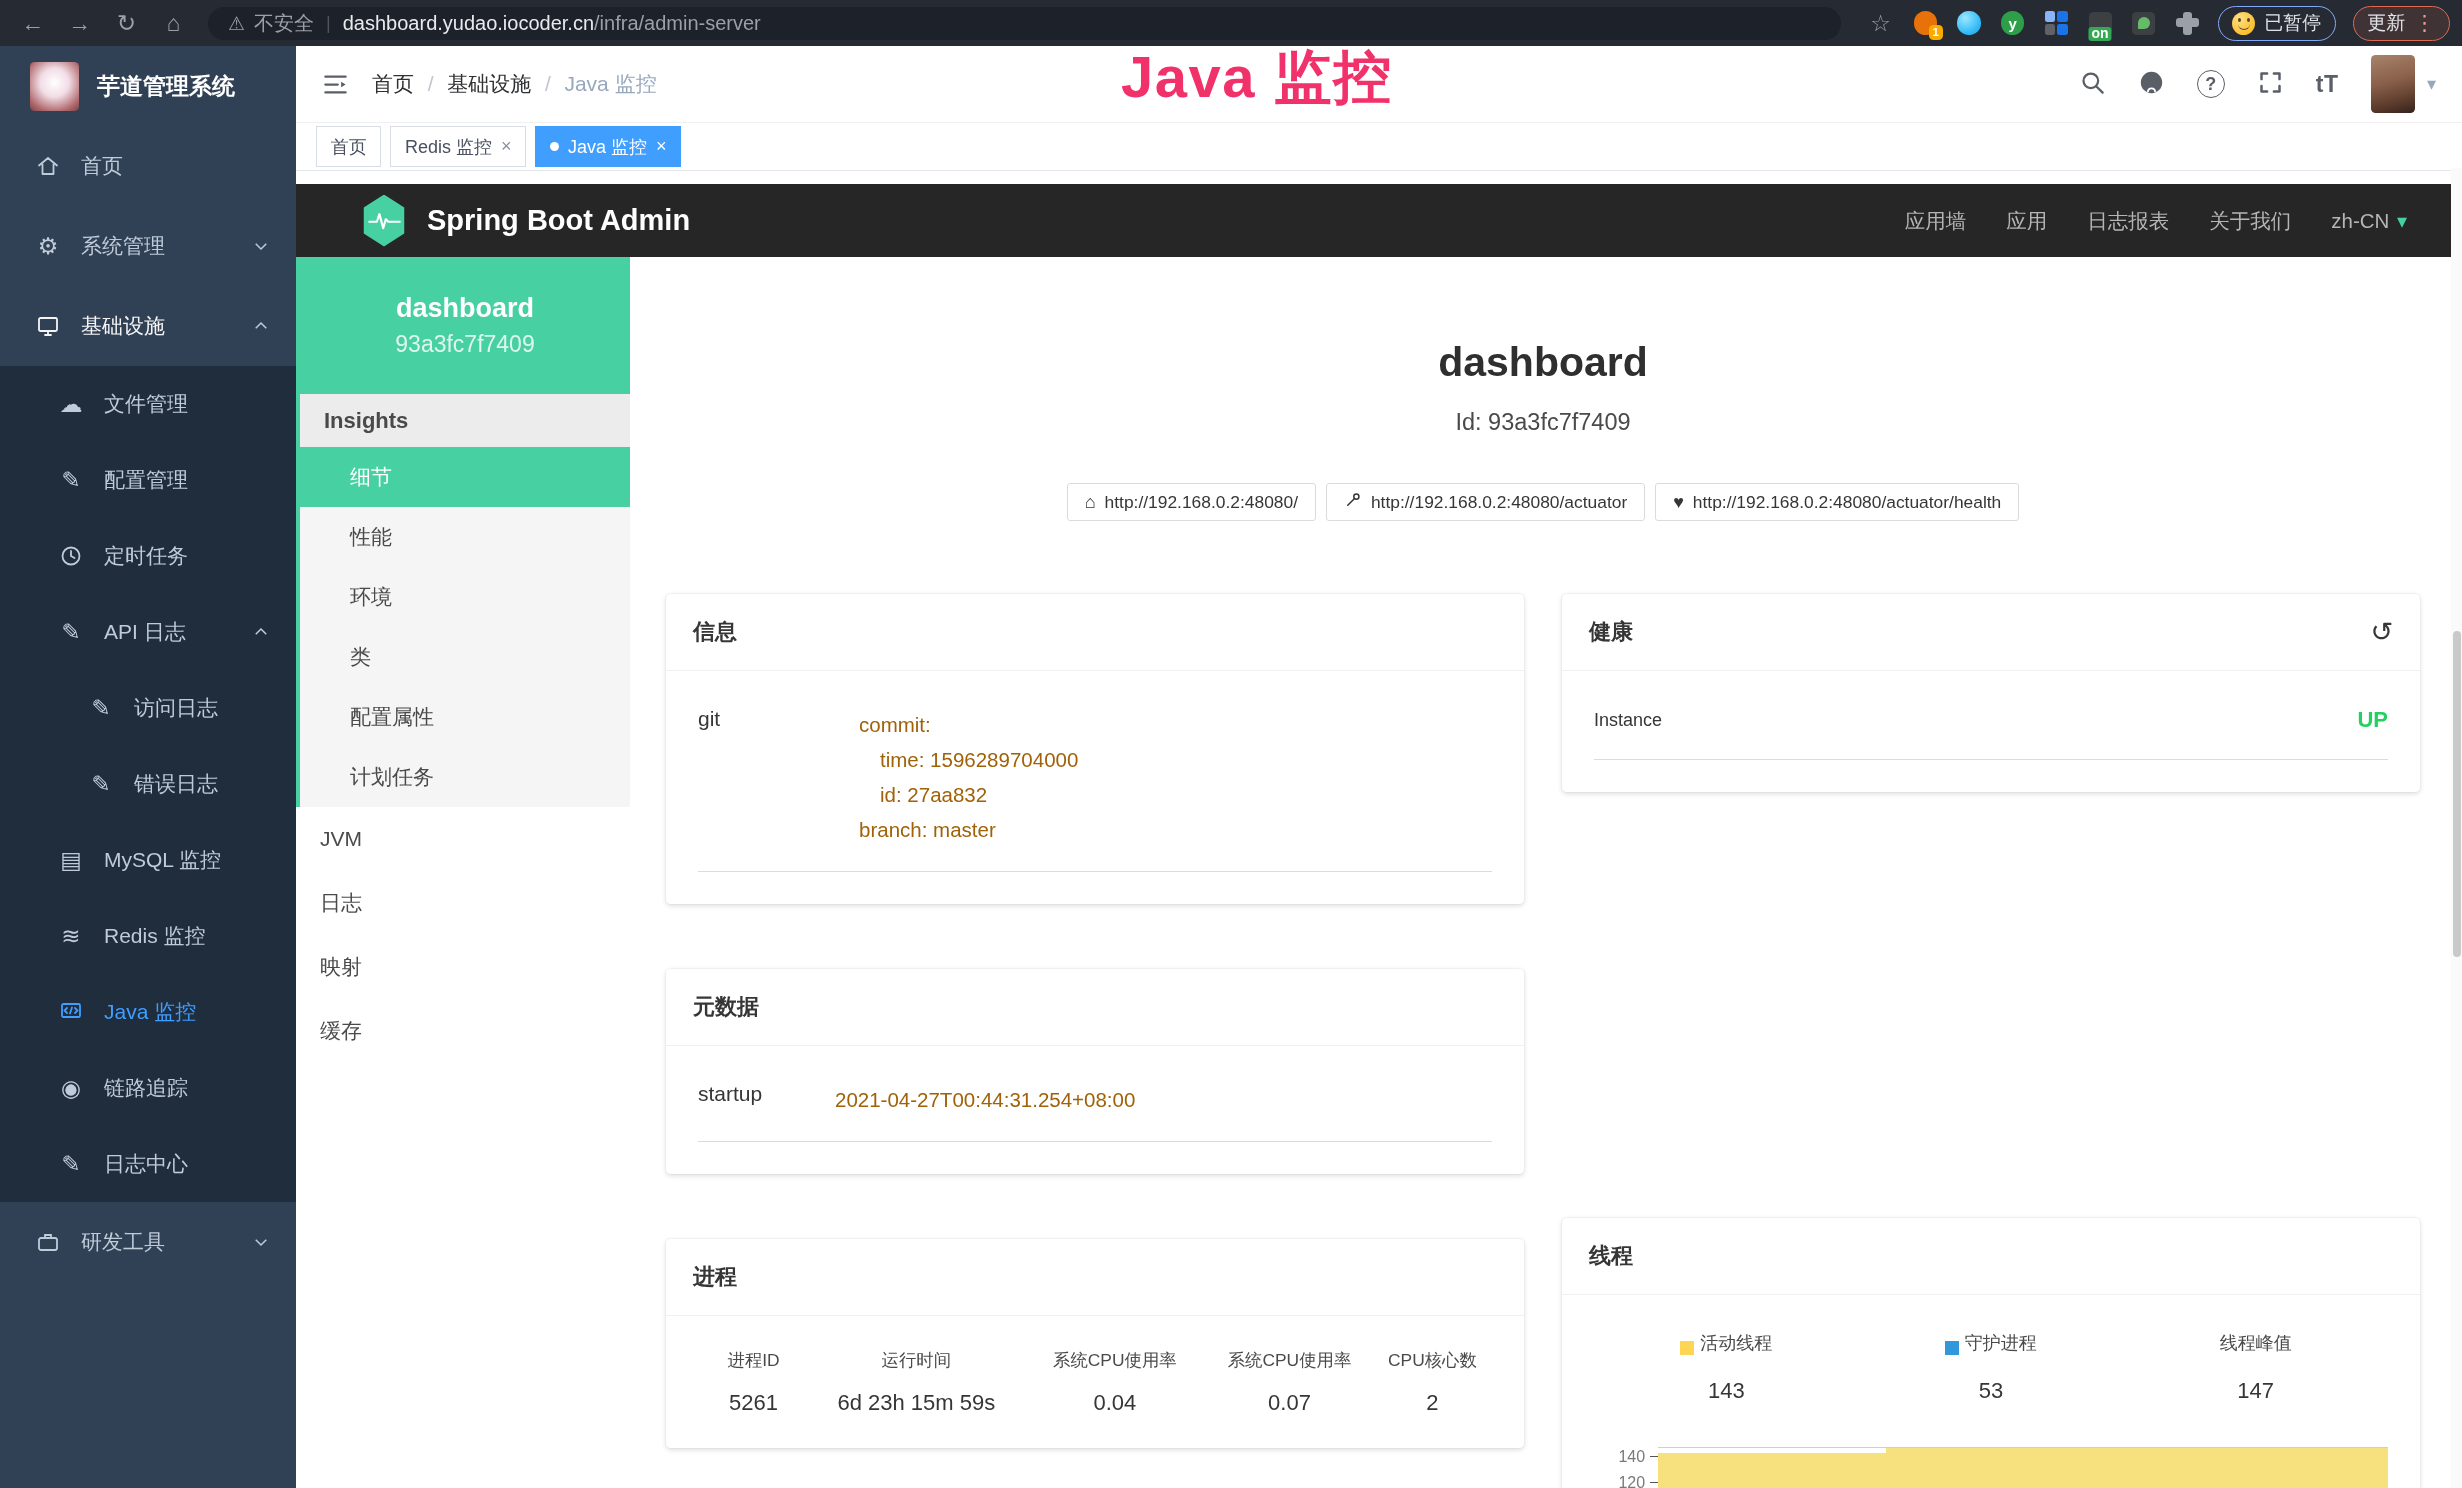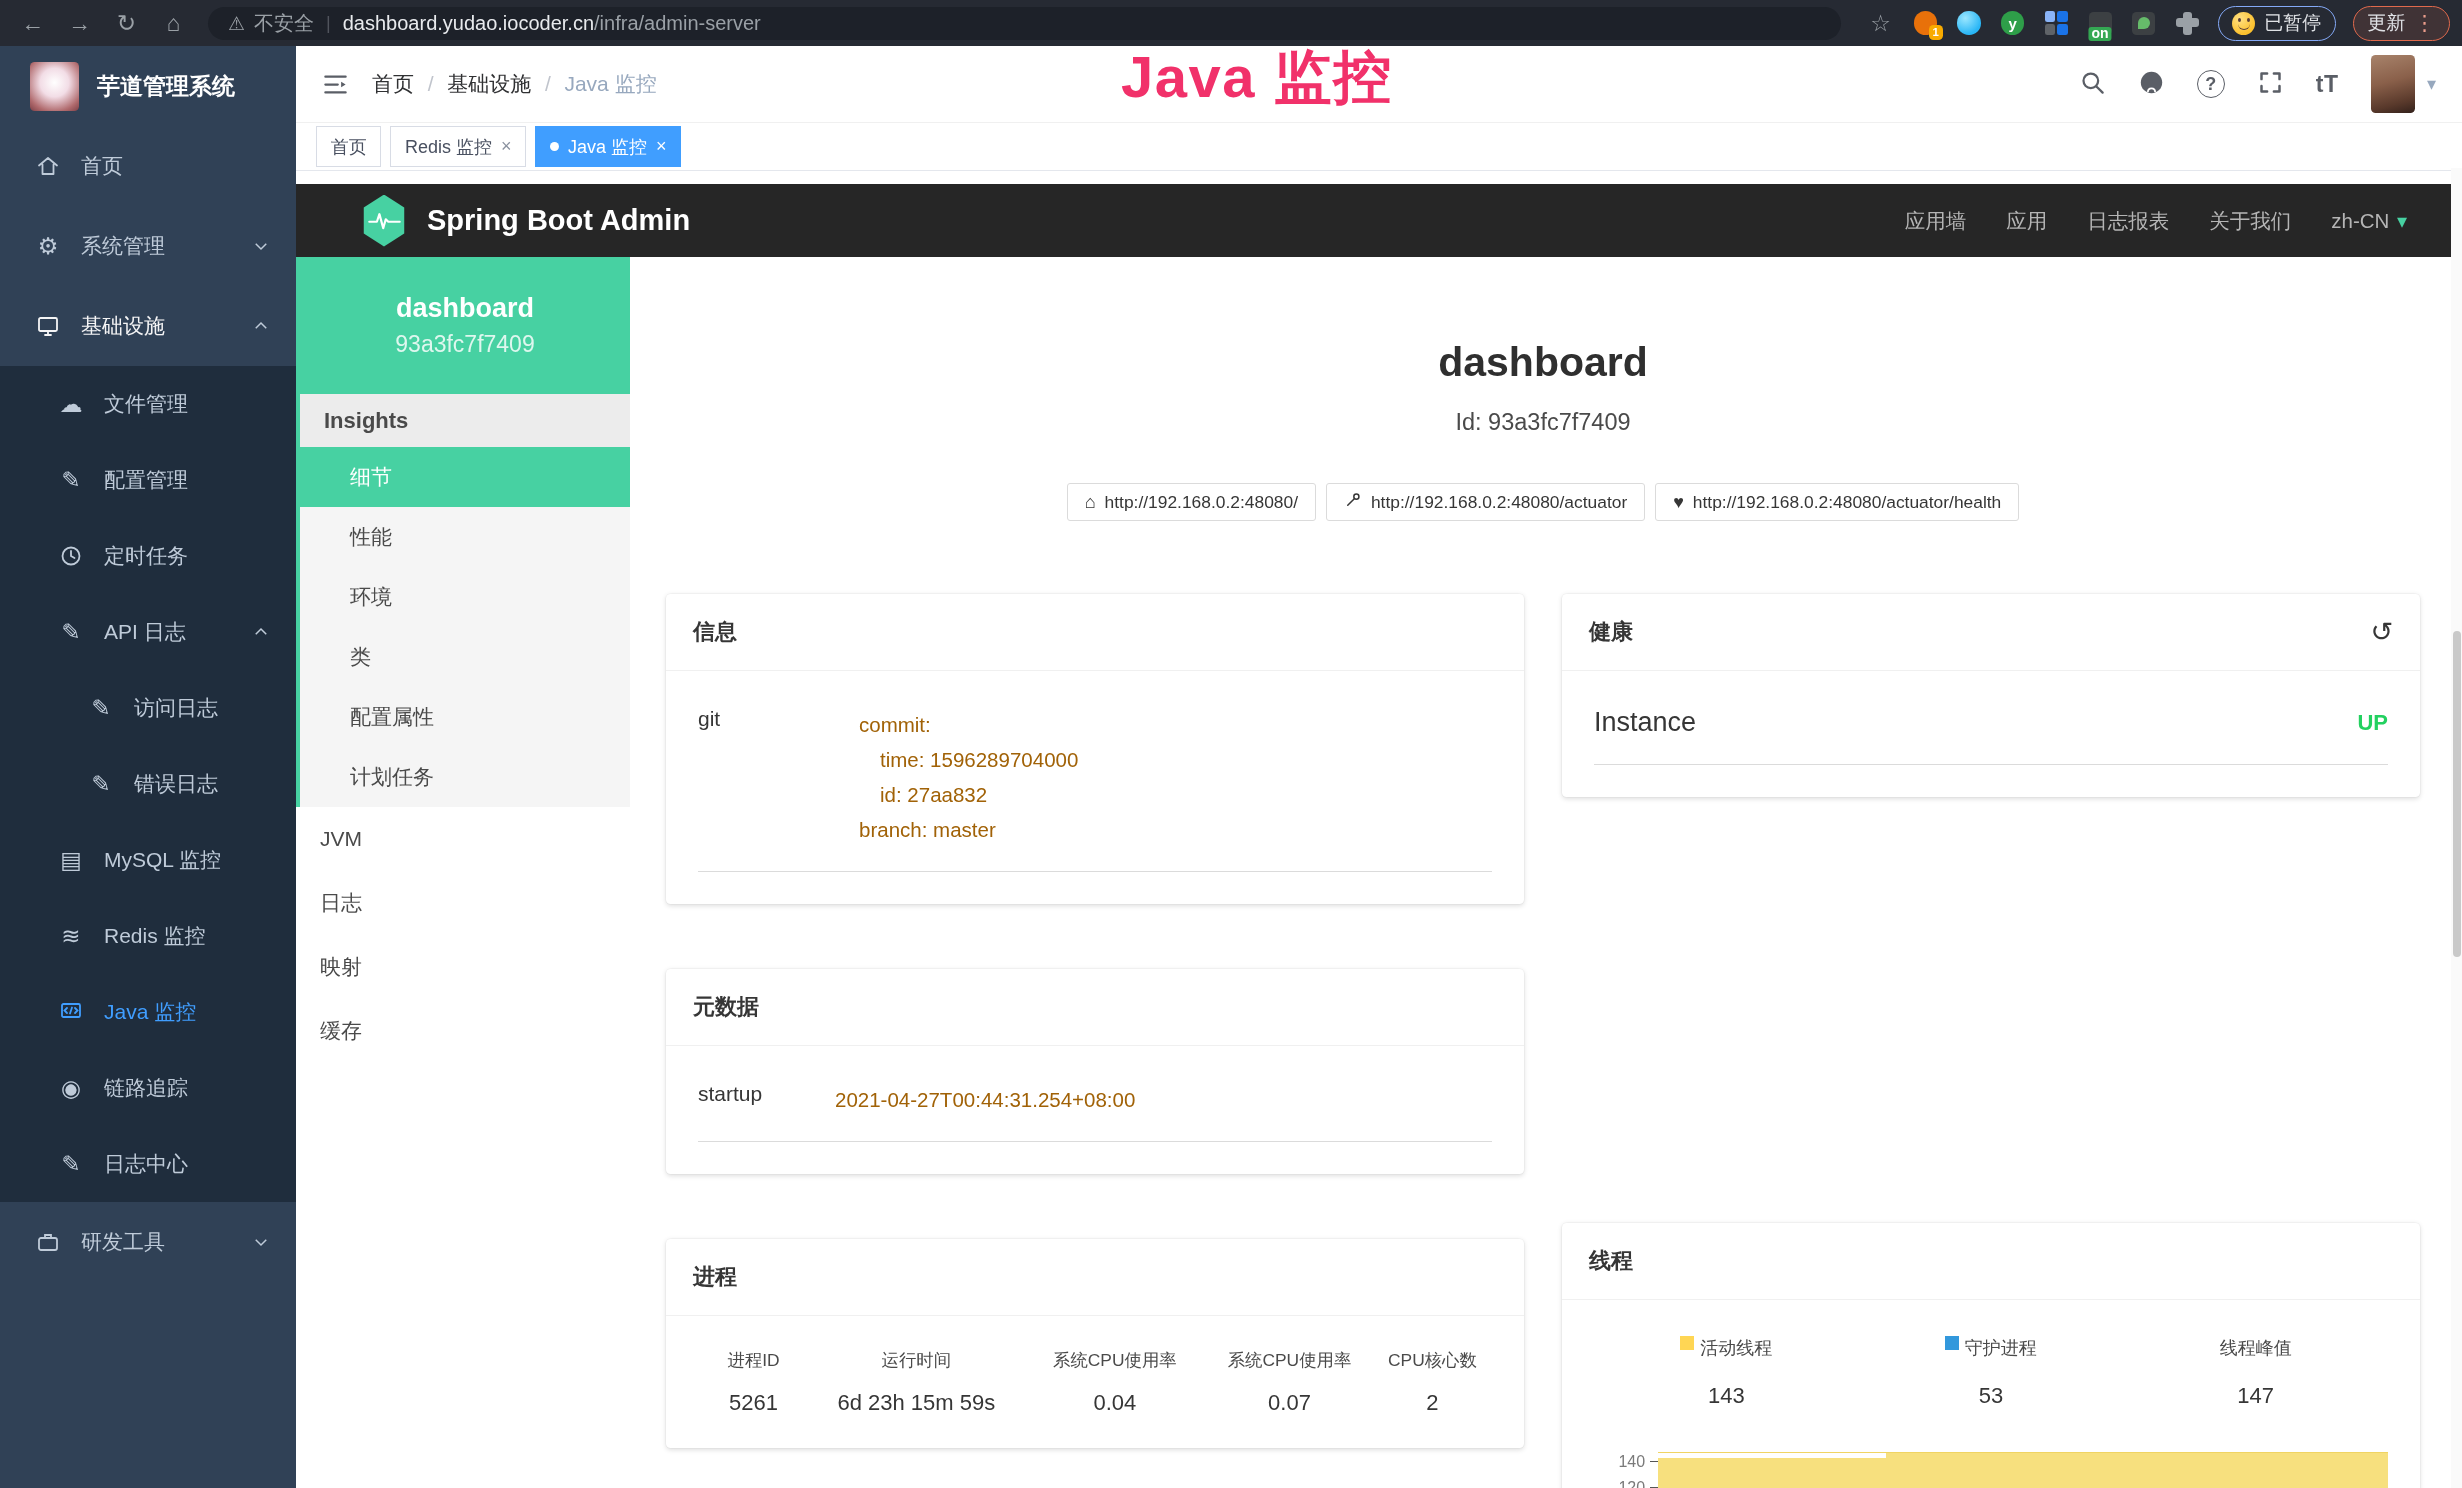--- a/index.html
+++ b/index.html
@@ -110,29 +110,29 @@
   .card{background:#fff;border-radius:4.6px;box-shadow:0 1.5px 5.3px rgba(10,10,10,.13),0 0 0 0.8px rgba(10,10,10,.03);}
   .card-h{padding:23px 27px;font-size:22px;font-weight:700;color:#363636;border-bottom:1.5px solid #f0f0f0;
     display:flex;align-items:center;}
   .hist{margin-left:auto;font-weight:400;font-size:27px;color:#363636;line-height:1;}
   .card-b{padding:36px 32px 32px;}
   .kv{display:flex;border-bottom:0.8px solid #dbdbdb;padding-bottom:24px;}
   .kv .k{width:161px;flex:none;font-size:21px;color:#363636;}
   .kv .v{font-size:20.5px;color:#a16207;line-height:35px;}
   .kv .v .ind{padding-left:21px;}
   .hrow{display:flex;align-items:center;border-bottom:0.8px solid #dbdbdb;padding-bottom:26px;}
-  .hrow .k{font-size:27px;color:#363636;}
+  .hrow .k{font-size:18px;color:#363636;}
   .up{margin-left:auto;color:#23d160;font-weight:700;font-size:22px;}
   .prow{display:flex;text-align:center;}
   .pc{font-size:17.4px;color:#4a4a4a;}
   .pc.w1{width:14%;}.pc.w2{width:27%;}.pc.w3{width:23%;}.pc.w4{width:21%;}.pc.w5{width:15%;}
   .prow.vals .pc{font-size:22px;color:#363636;margin-top:18px;text-align:center;}
   .legend{display:flex;text-align:center;}
   .leg{flex:1;display:flex;flex-direction:column;align-items:center;gap:23px;}
-  .leg-l{display:flex;align-items:flex-start;gap:6px;font-size:18px;color:#4a4a4a;}
+  .leg-l{display:flex;align-items:flex-end;gap:6px;font-size:18px;color:#4a4a4a;}
   .sw{width:13.7px;height:13.7px;flex:none;}
   .leg-v{font-size:22px;color:#363636;}
   .chart{display:flex;margin-top:35px;}
   .yax{width:64px;flex:none;display:flex;flex-direction:column;align-items:flex-end;padding-top:4.6px;}
   .yt{height:26px;display:flex;align-items:center;gap:5.3px;font-size:16px;color:#7a7a7a;}
   .yt i{width:7.6px;height:1.5px;background:#555;}
   .plot{flex:1;background:#f7e07e;height:97px;margin-top:7.6px;position:relative;border-top:0.8px solid #f0d463;}
   .plot .notch{position:absolute;top:0;left:0;width:228px;height:5.3px;background:#fff;}
   
   .scrollzone{position:absolute;right:0;top:168px;width:10.6px;height:1320px;background:#fafafa;}

